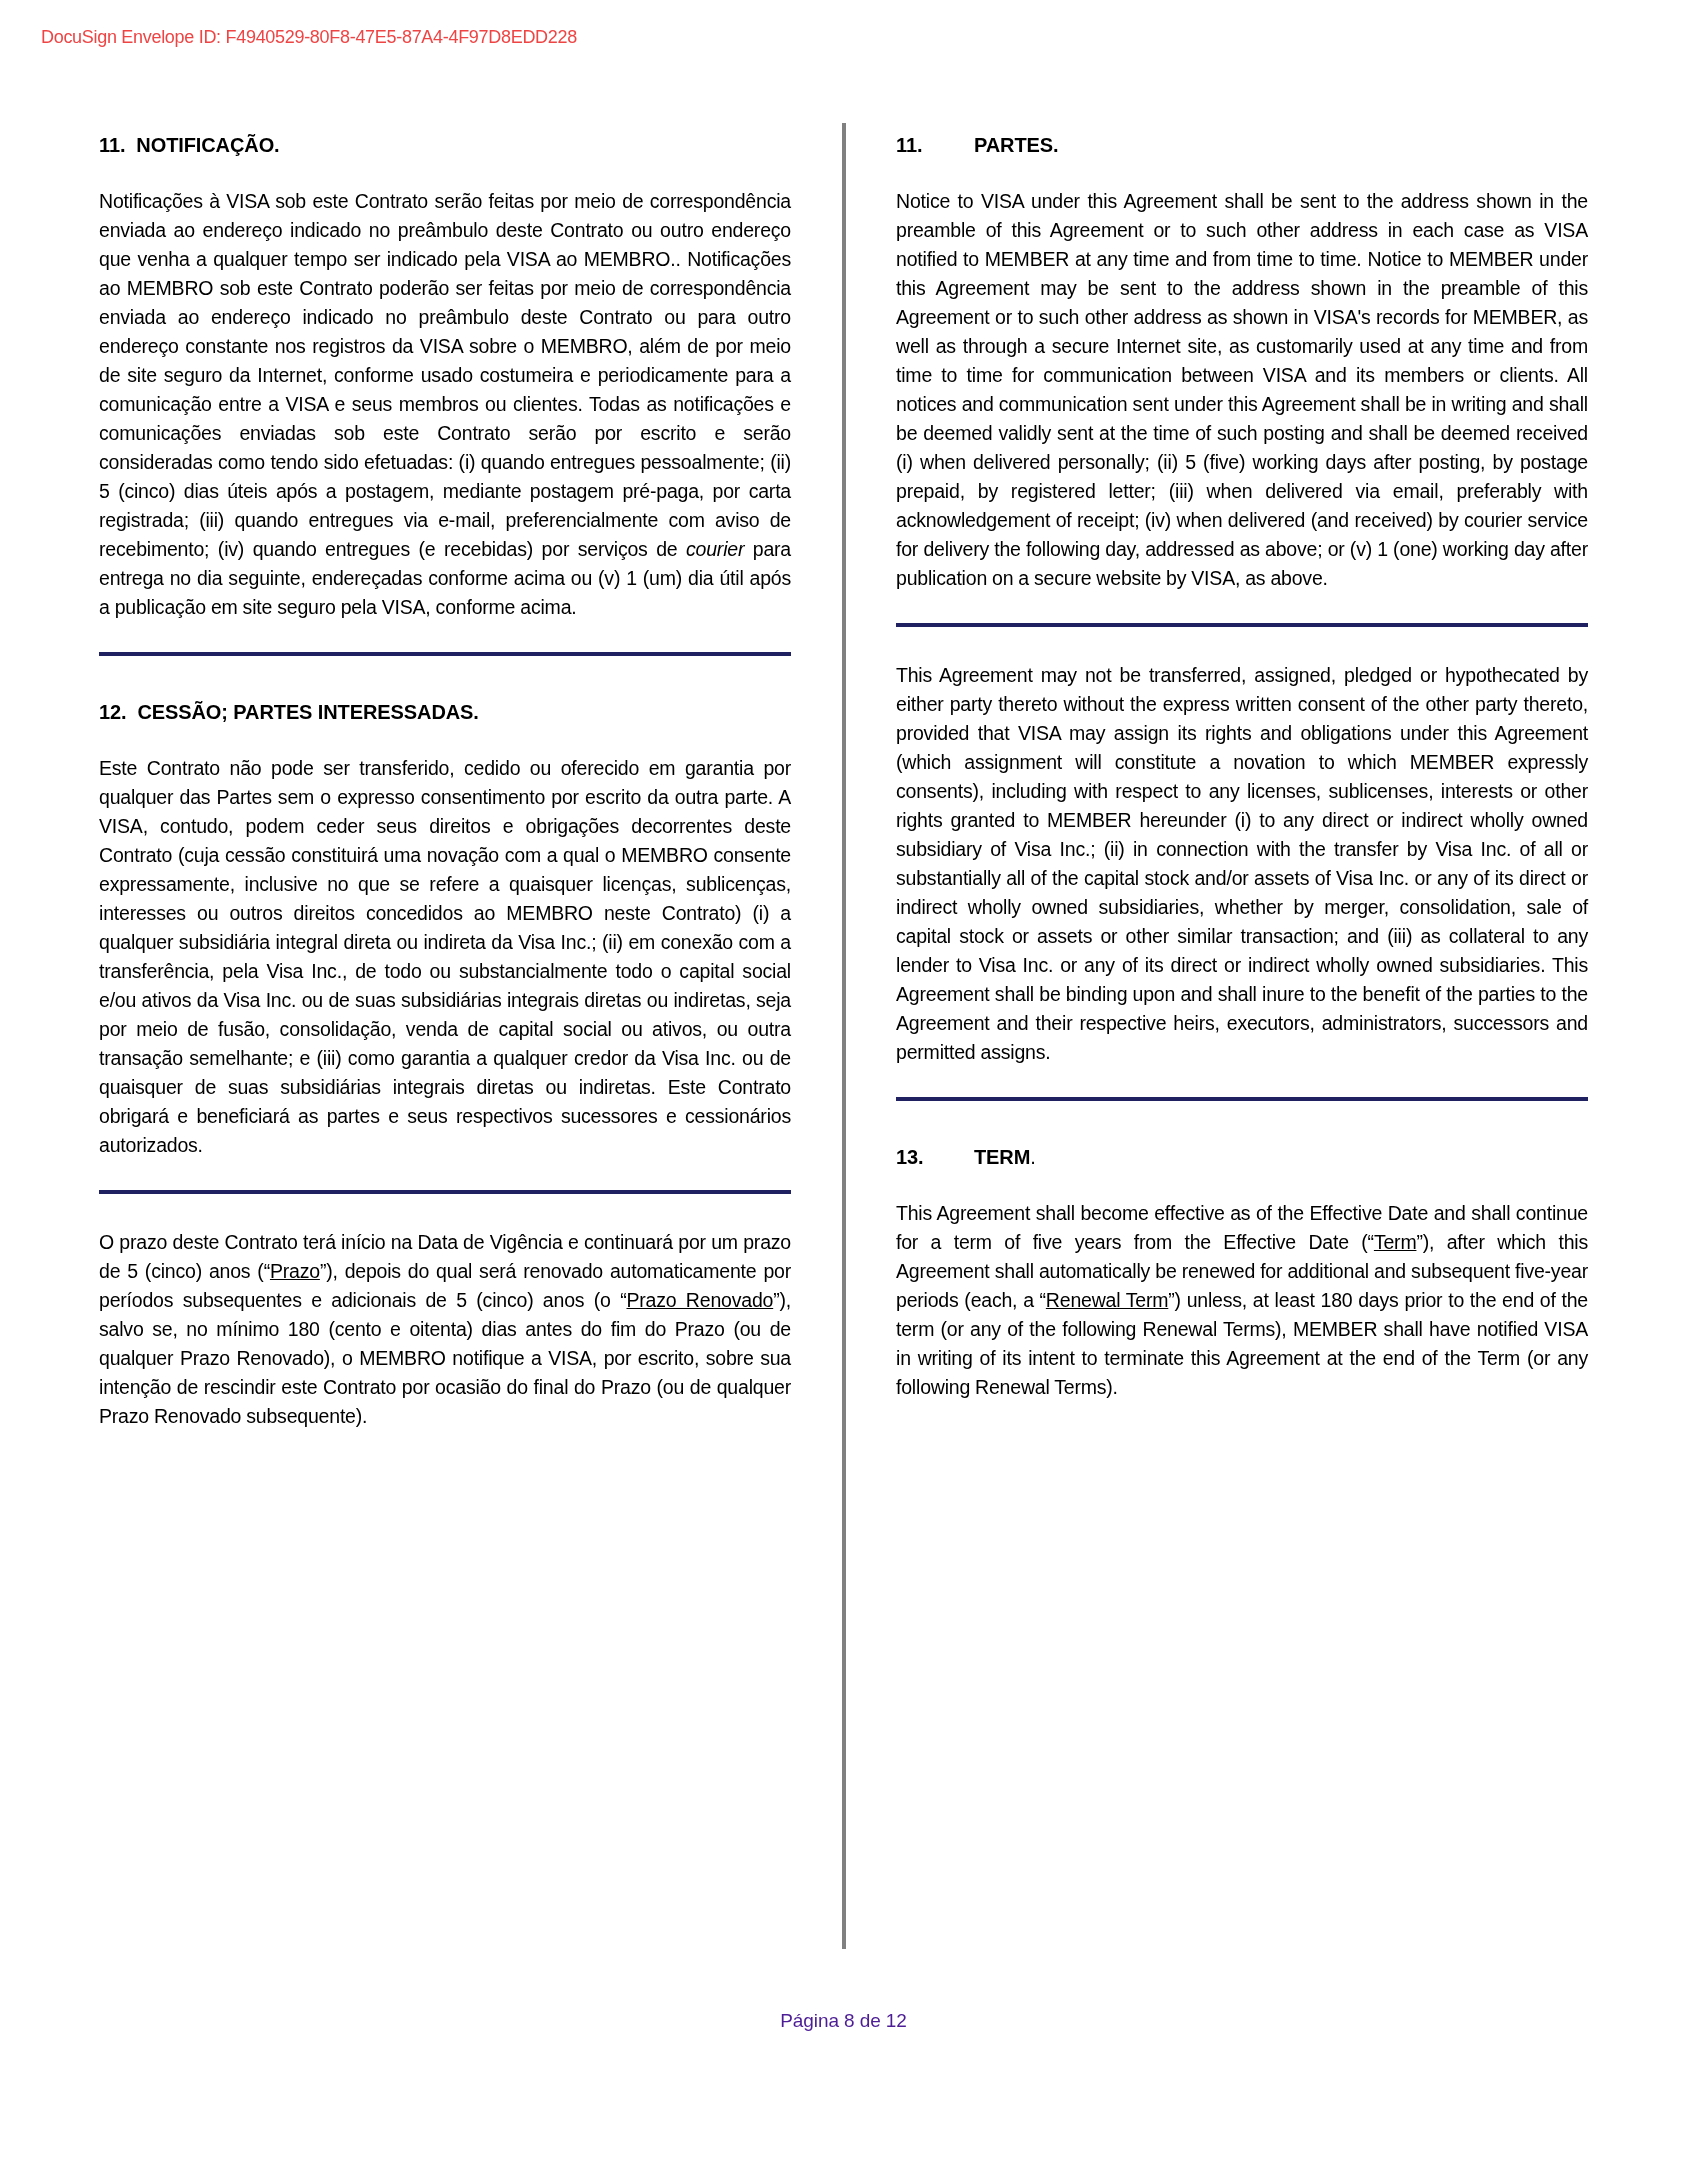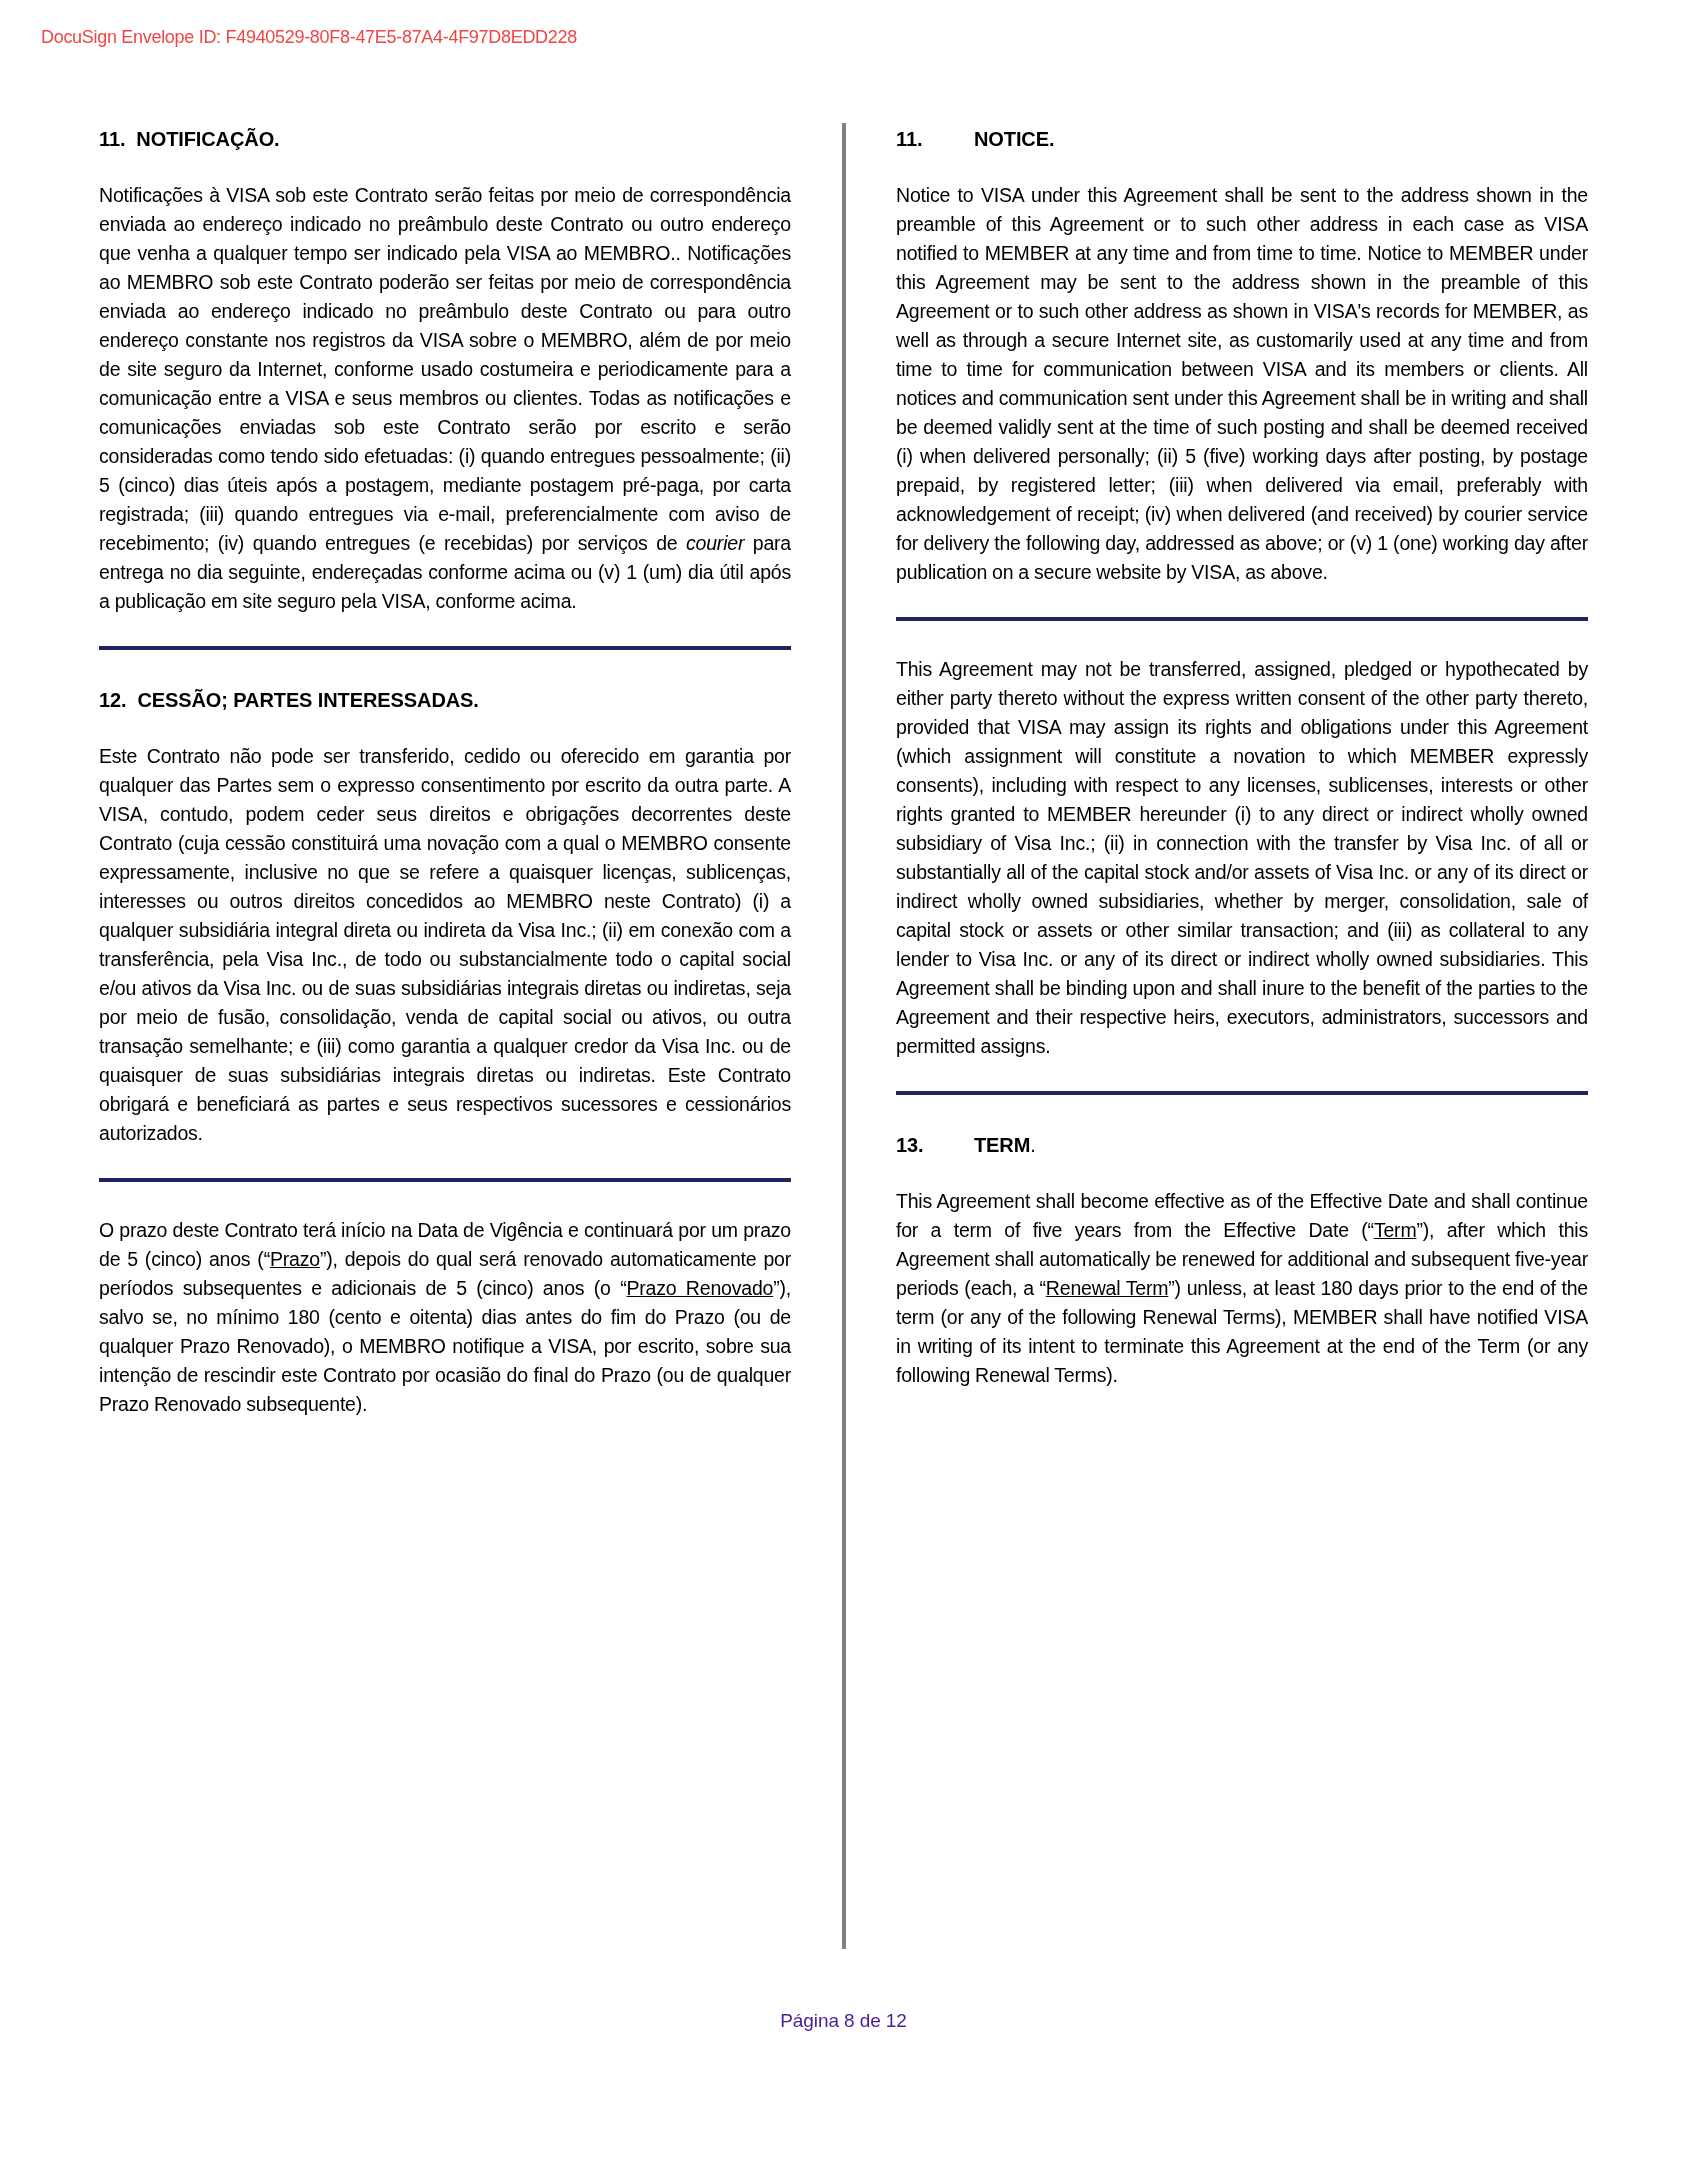--- a/index.html
+++ b/index.html
@@ -63,21 +63,21 @@
   
   .section { position: relative; }
 
   .heading {
     font-family: "Liberation Sans", sans-serif;
     font-weight: bold;
     font-size: 20px;
     line-height: 1.25;
     letter-spacing: -0.1px;
     white-space: pre;
-    margin: 4px 0 29px 0;
+    margin: 10px 0 29px 0;
   }
   .heading .num-pt { display: inline; }
   .heading .num-en { display: inline-block; width: 78px; }
   .heading .light-period { font-weight: normal; }
 
   .para {
     font-family: Liberation Sans, sans-serif;
     font-size: 19.5px;
     line-height: 29px;
     text-align: justify;
@@ -148,21 +148,21 @@
 
     </div>
 
     <div class="col-gap">
       <div class="vertical-rule"></div>
     </div>
 
     <div class="col">
 
       <div class="section">
-        <div class="heading"><span class="num-en">11.</span><span>NOTICE.</span></div>
+        <div class="heading"><span class="num-en">11.</span><span>PARTES.</span></div>
         <p class="para">Notice to VISA under this Agreement shall be sent to the address shown in the preamble of this Agreement or to such other address in each case as VISA notified to MEMBER at any time and from time to time. Notice to MEMBER under this Agreement may be sent to the address shown in the preamble of this Agreement or to such other address as shown in VISA's records for MEMBER, as well as through a secure Internet site, as customarily used at any time and from time to time for communication between VISA and its members or clients. All notices and communication sent under this Agreement shall be in writing and shall be deemed validly sent at the time of such posting and shall be deemed received (i) when delivered personally; (ii) 5 (five) working days after posting, by postage prepaid, by registered letter; (iii) when delivered via email, preferably with acknowledgement of receipt; (iv) when delivered (and received) by courier service for delivery the following day, addressed as above; or (v) 1 (one) working day after publication on a secure website by VISA, as above.</p>
       </div>
 
       <div class="rule-space-top"></div>
       <hr class="hrule">
       <div class="rule-space-bottom"></div>
 
       <div class="section">
         <p class="para">This Agreement may not be transferred, assigned, pledged or hypothecated by either party thereto without the express written consent of the other party thereto, provided that VISA may assign its rights and obligations under this Agreement (which assignment will constitute a novation to which MEMBER expressly consents), including with respect to any licenses, sublicenses, interests or other rights granted to MEMBER hereunder (i) to any direct or indirect wholly owned subsidiary of Visa Inc.; (ii) in connection with the transfer by Visa Inc. of all or substantially all of the capital stock and/or assets of Visa Inc. or any of its direct or indirect wholly owned subsidiaries, whether by merger, consolidation, sale of capital stock or assets or other similar transaction; and (iii) as collateral to any lender to Visa Inc. or any of its direct or indirect wholly owned subsidiaries. This Agreement shall be binding upon and shall inure to the benefit of the parties to the Agreement and their respective heirs, executors, administrators, successors and permitted assigns.</p>
       </div>

